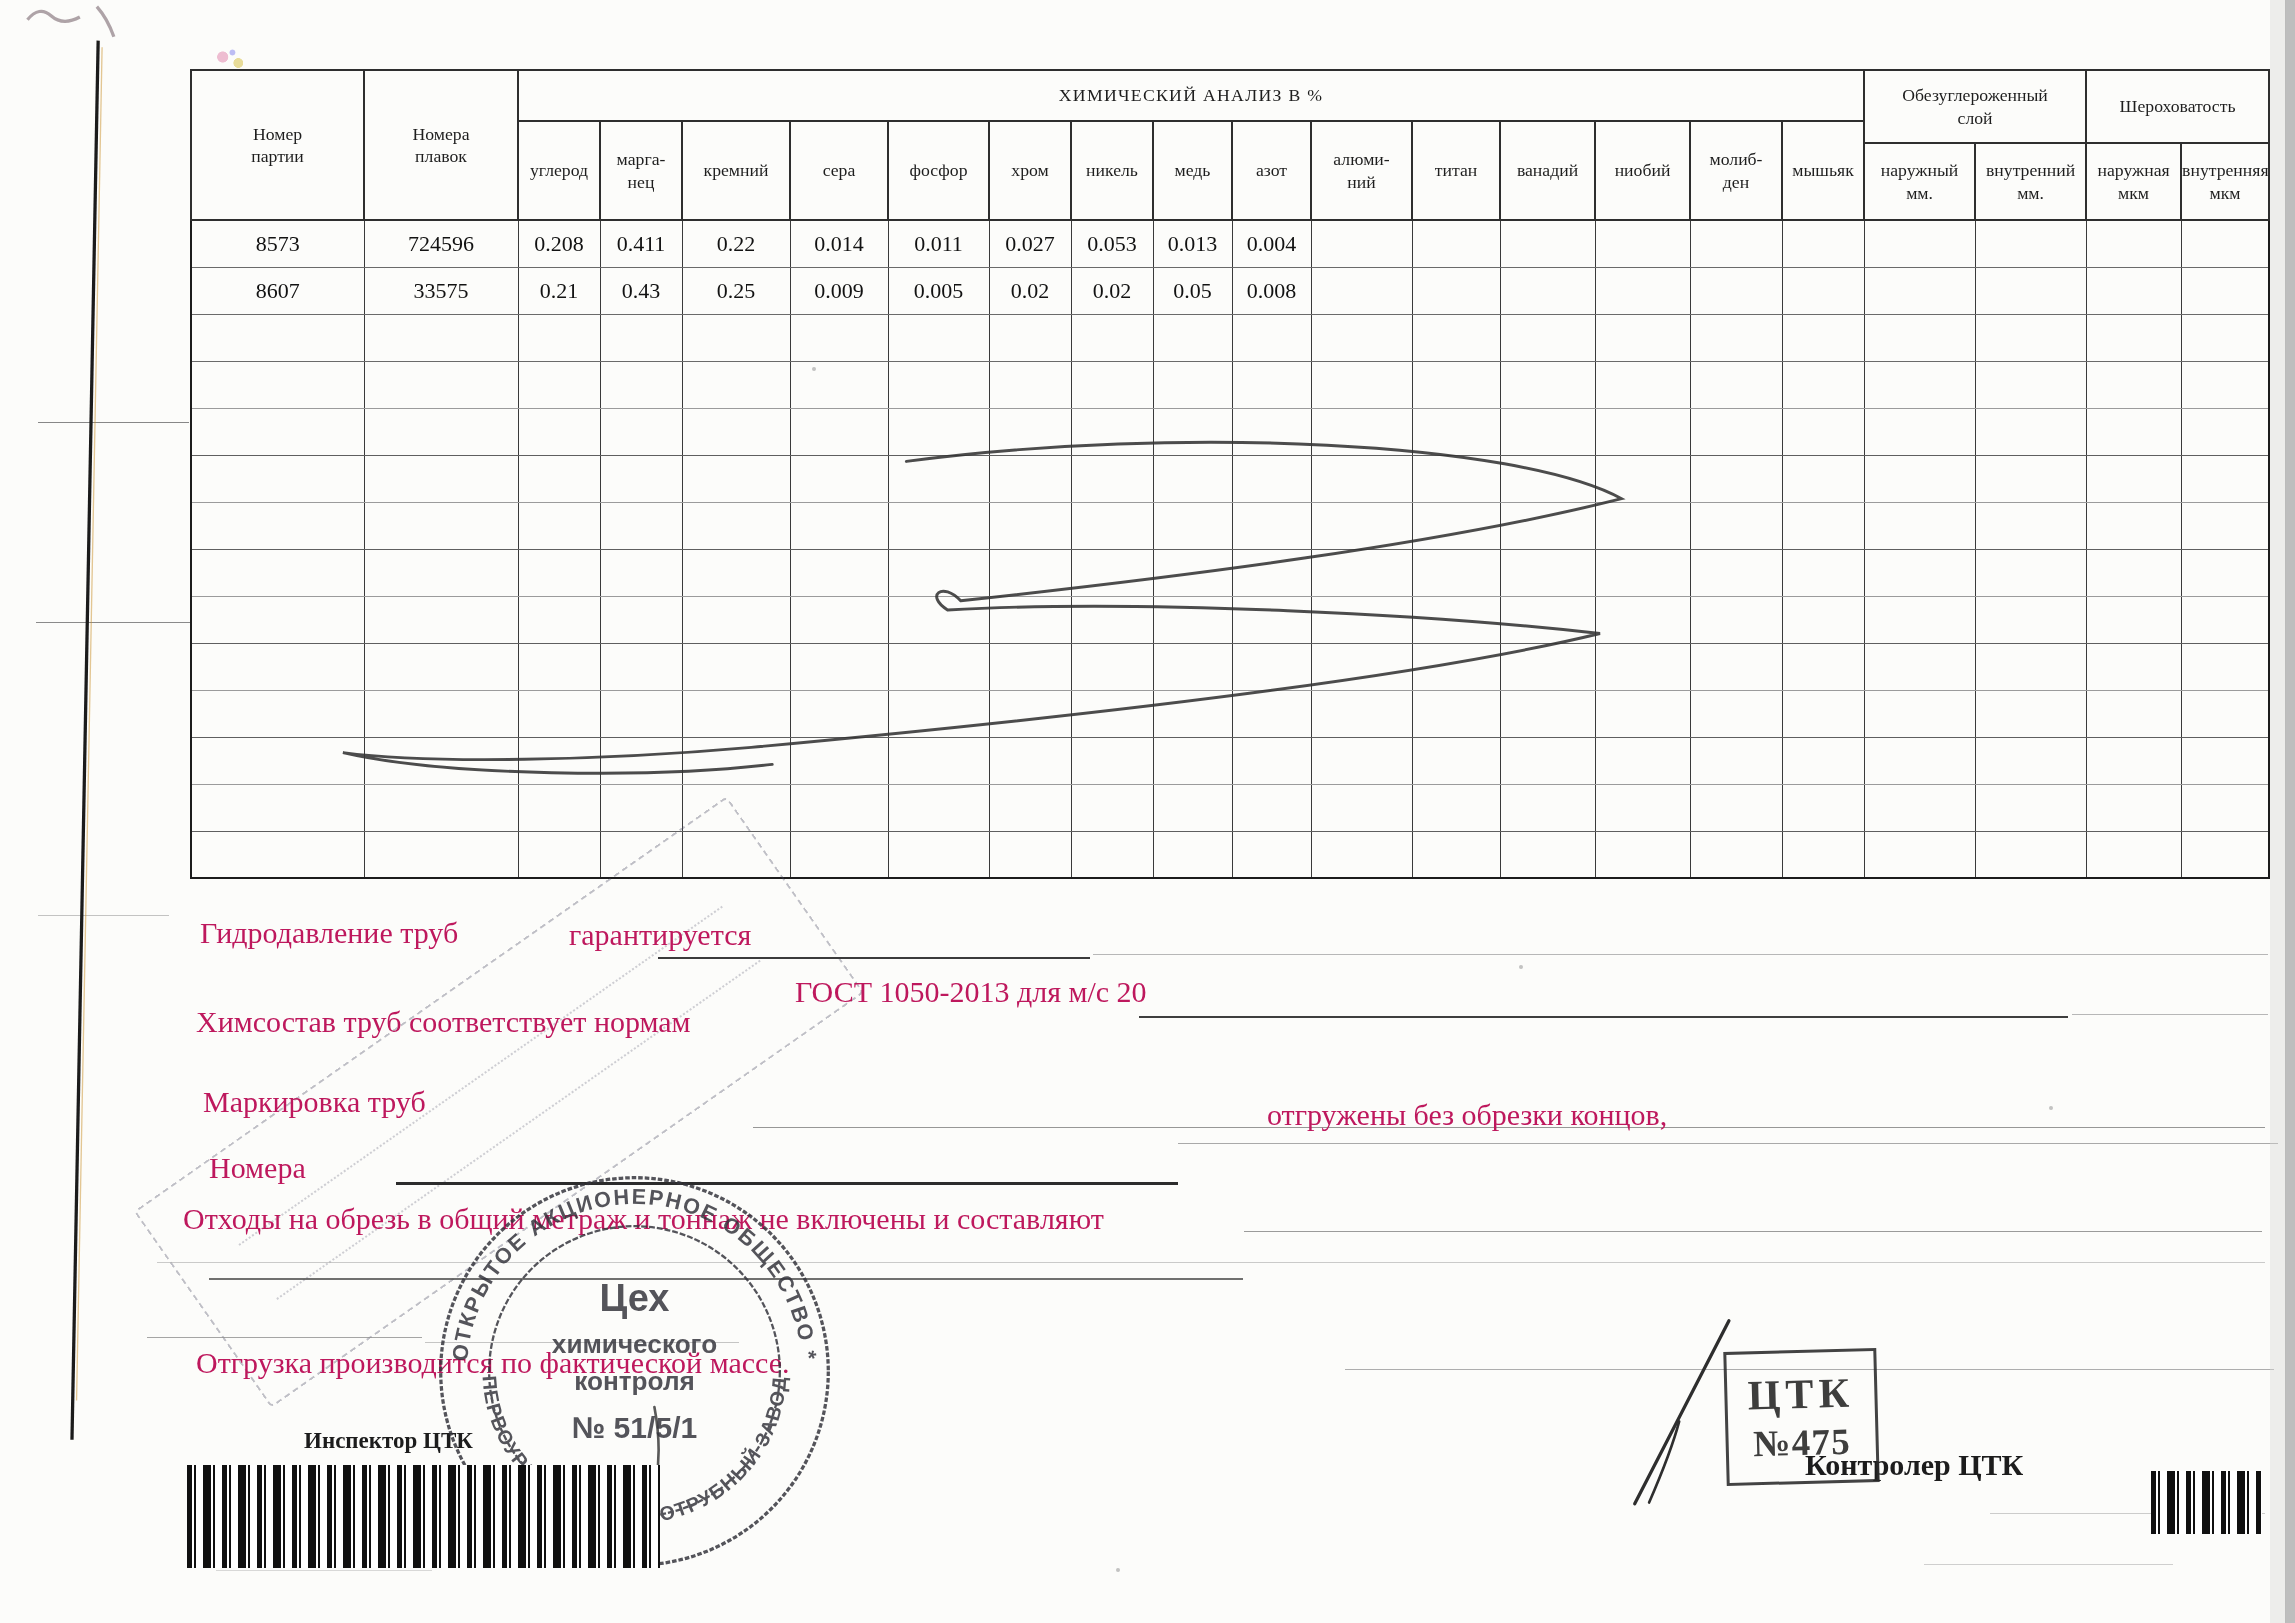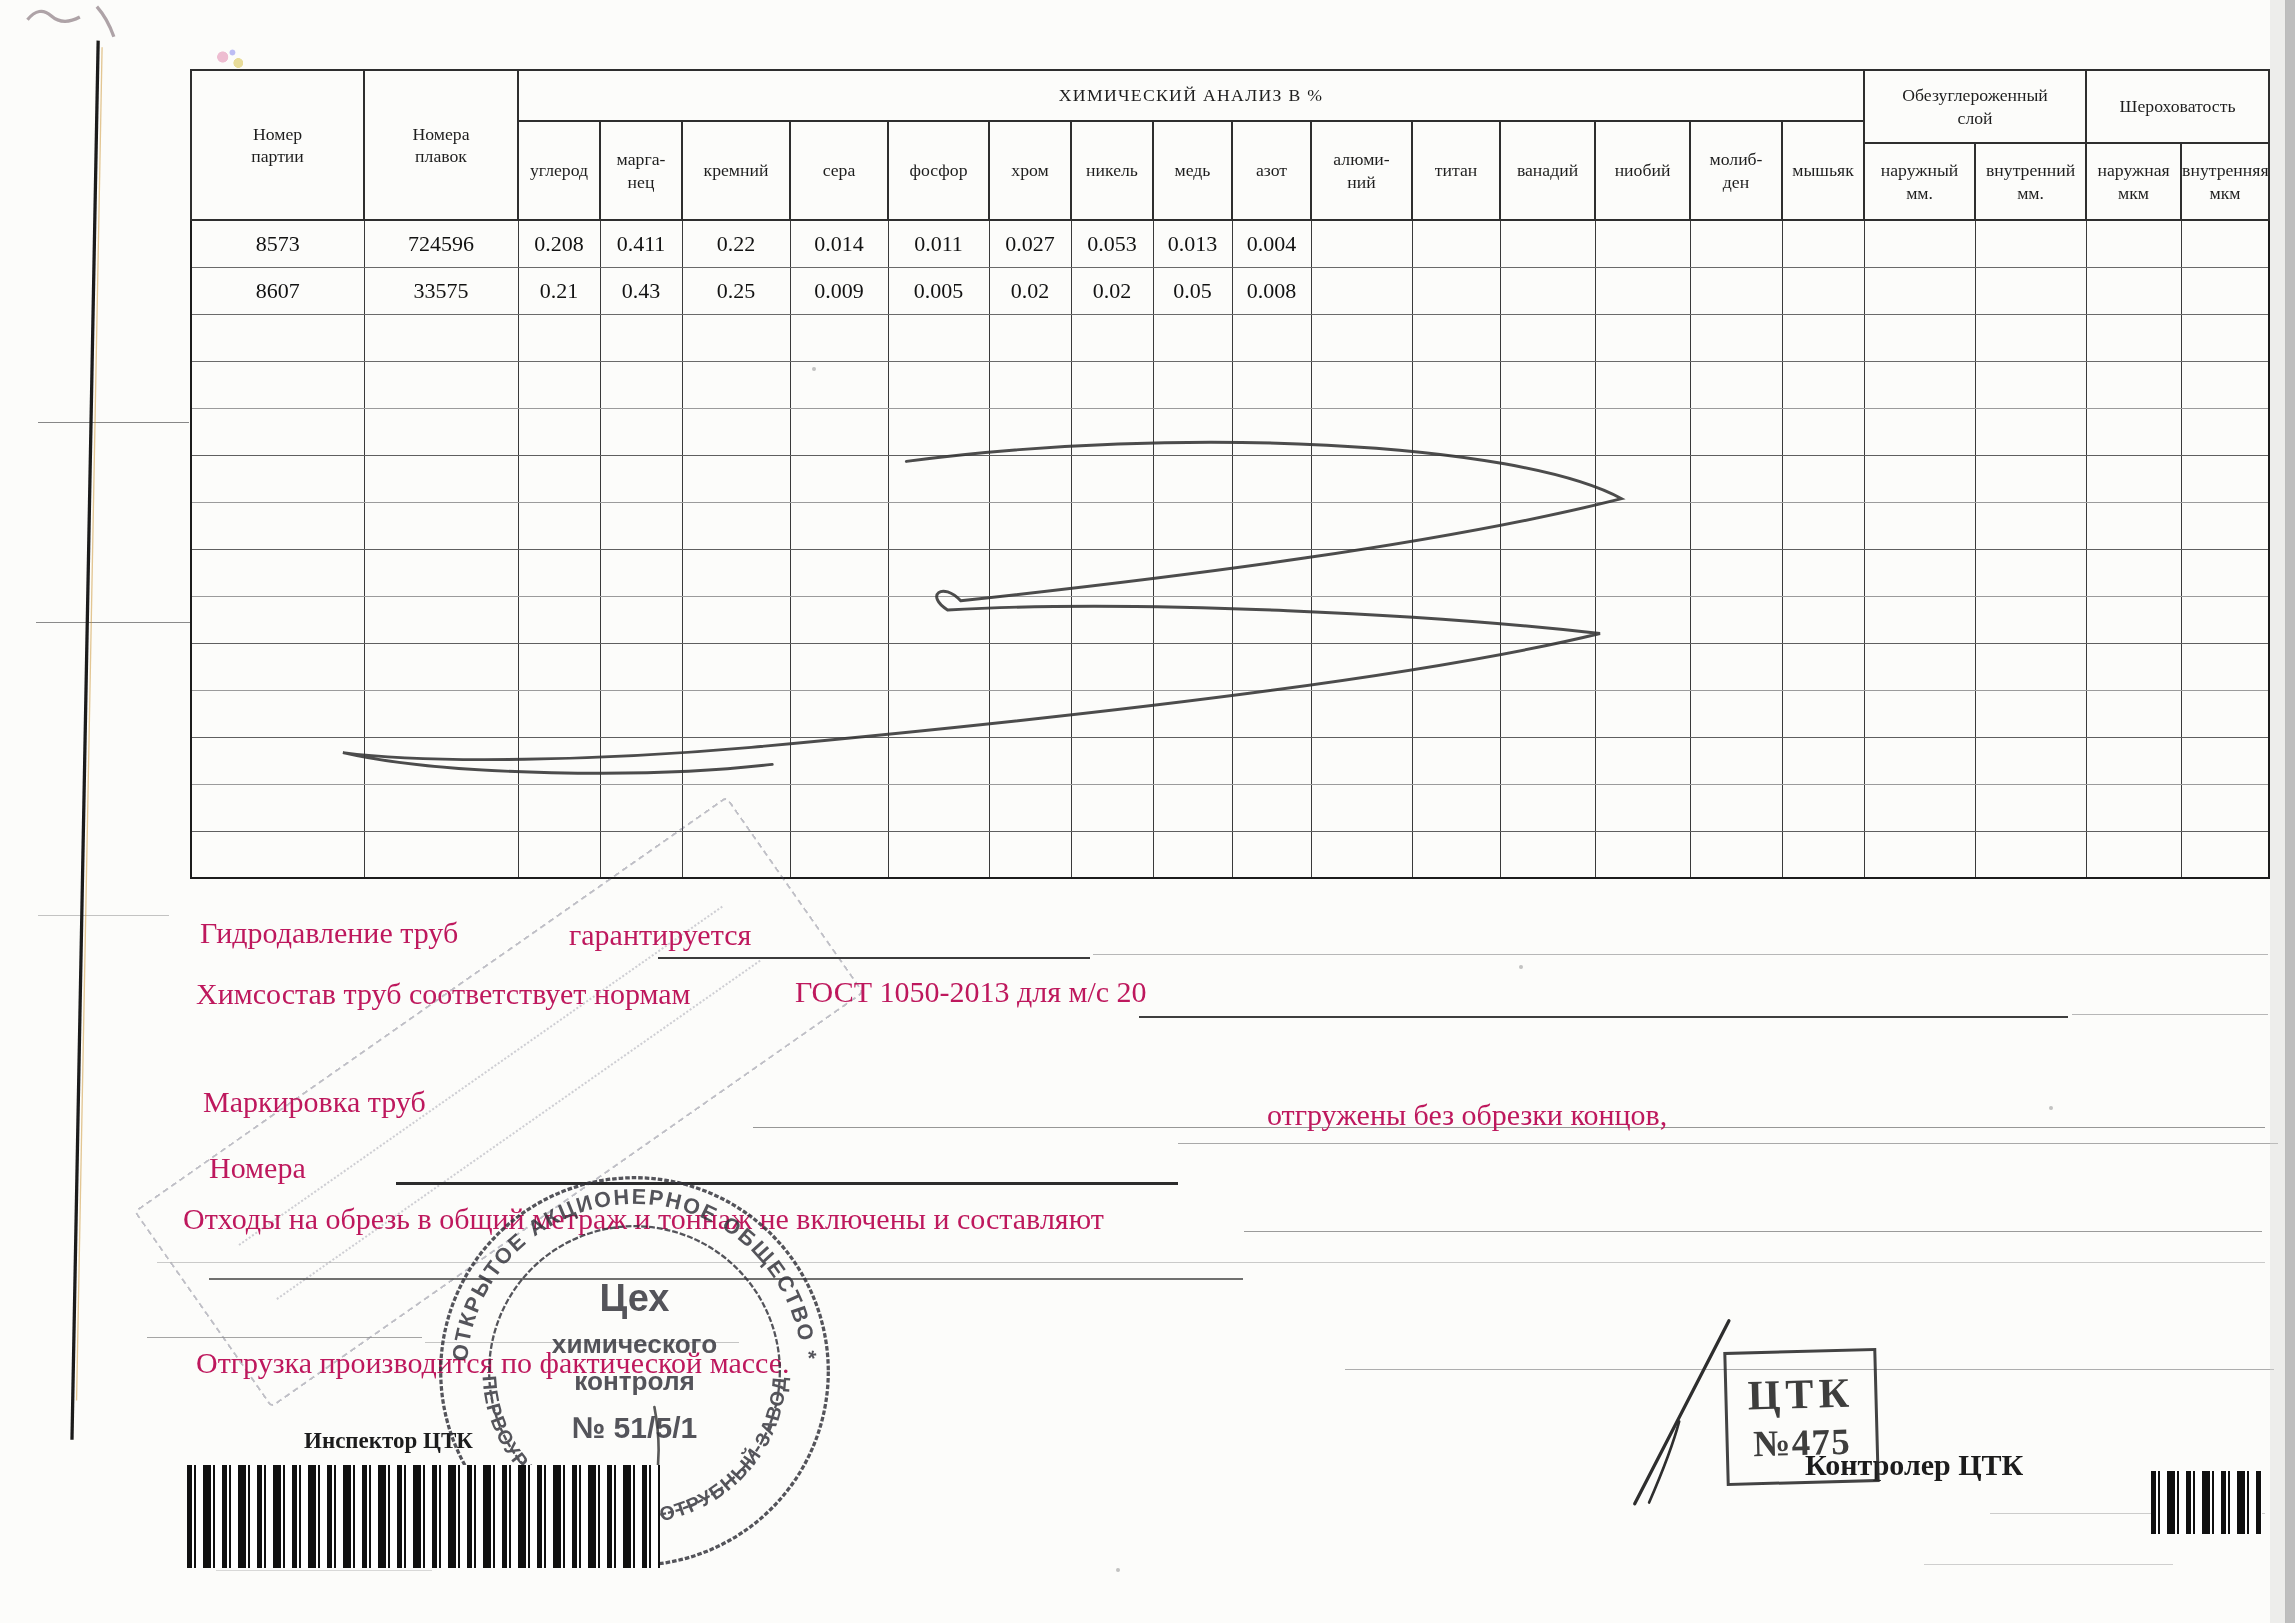--- a/index.html
+++ b/index.html
@@ -477,21 +477,21 @@
   <div class="ln" style="left:209px;top:1278px;width:1034px;height:2px;background:#4c4c4c;opacity:.8;"></div>
   <div class="ln" style="left:147px;top:1337px;width:275px;height:1.3px;background:#8f8f8f;opacity:.8;"></div>
   <div class="ln" style="left:425px;top:1342px;width:314px;height:1.3px;background:#a0a0a0;opacity:.6;"></div>
   <div class="ln" style="left:1345px;top:1369px;width:929px;height:1.3px;background:#8c8c8c;opacity:.7;"></div>
   <div class="ln" style="left:1990px;top:1513px;width:275px;height:1.3px;background:#ababab;opacity:.6;"></div>
   <div class="ln" style="left:216px;top:1570px;width:216px;height:1.3px;background:#b3b3b3;opacity:.5;"></div>
   <div class="ln" style="left:1924px;top:1564px;width:249px;height:1.3px;background:#b0b0b0;opacity:.6;"></div>
 
   <div class="note" style="left:200px;top:916px;">Гидродавление труб</div>
   <div class="note" style="left:569px;top:918px;">гарантируется</div>
-  <div class="note" style="left:196px;top:977px;text-align:center;">Химсостав труб соответствует нормам</div>
+  <div class="note" style="left:196px;top:1005px;text-align:center;">Химсостав труб соответствует нормам</div>
   <div class="note" style="left:795px;top:975px;">ГОСТ 1050-2013 для м/с 20</div>
   <div class="note" style="left:203px;top:1085px;">Маркировка труб</div>
   <div class="note" style="left:209px;top:1151px;">Номера</div>
   <div class="note" style="left:1267px;top:1098px;">отгружены без обрезки концов,</div>
   <div class="note" style="left:183px;top:1202px;">Отходы на обрезь в общий метраж и тоннаж не включены и составляют</div>
   <div class="note" style="left:196px;top:1346px;text-align:center;">Отгрузка производится по фактической массе.</div>
   <div class="sig" style="left:304px;top:1428px;font-size:23px;">Инспектор ЦТК</div>
   <div class="sig" style="left:1805px;top:1448px;font-size:30px;">Контролер ЦТК</div>
 
   <svg class="stamp-round" viewBox="0 0 640 640">

